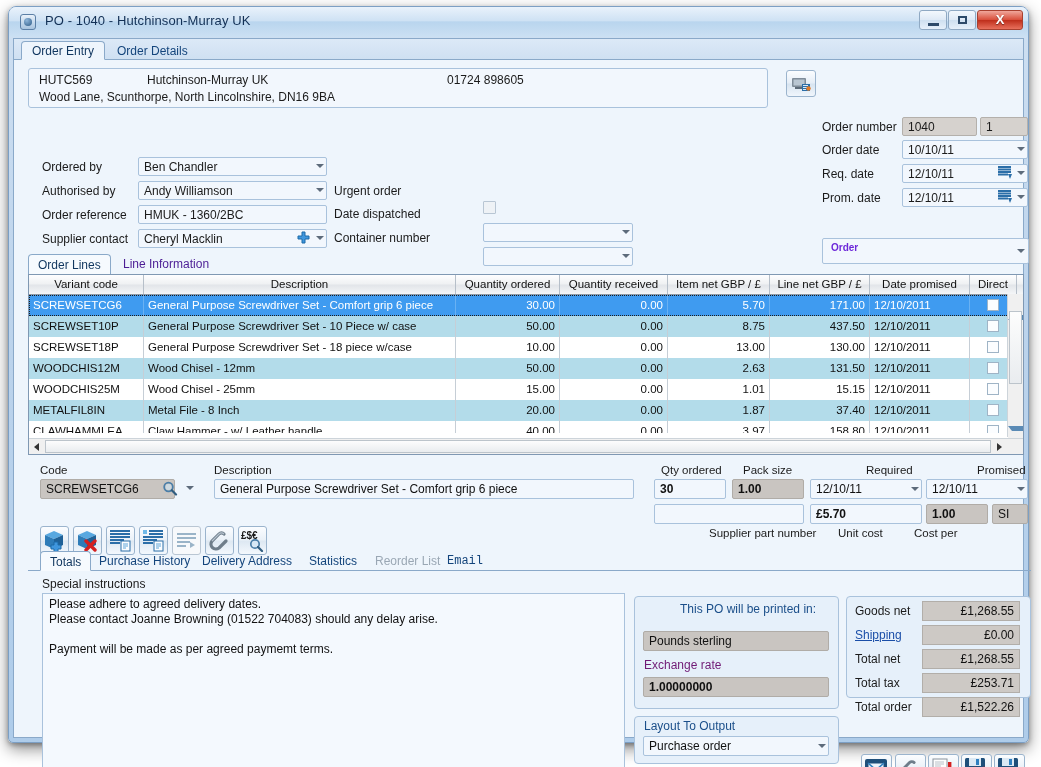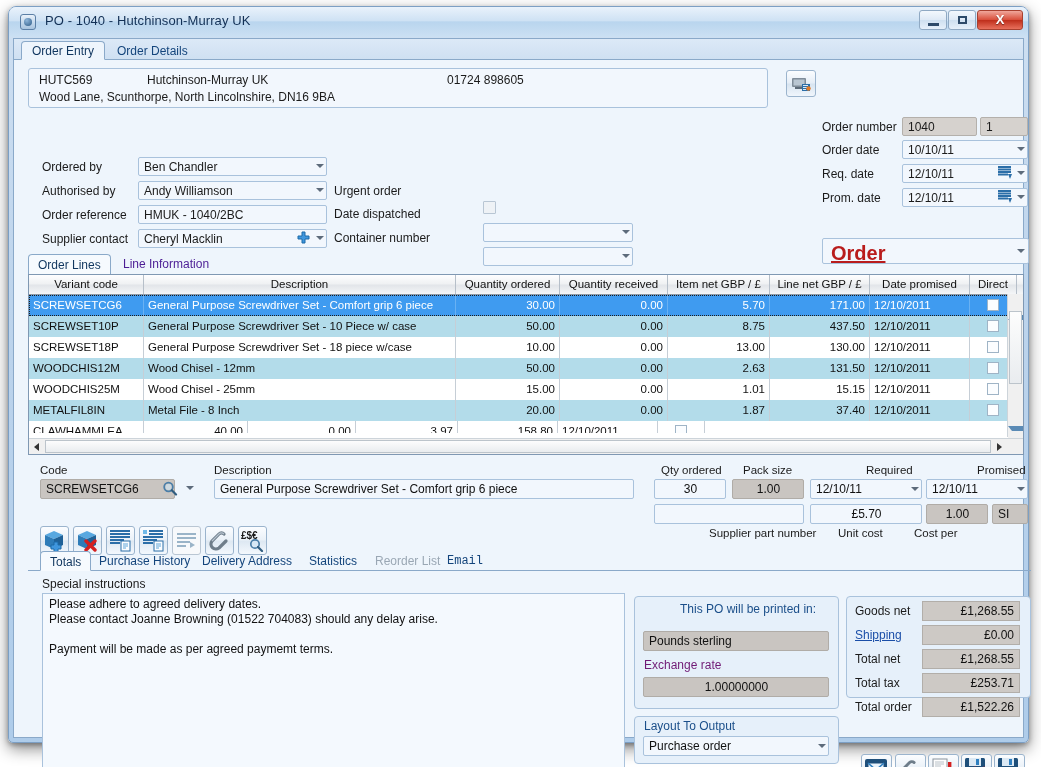--- a/index.html
+++ b/index.html
@@ -229,24 +229,23 @@
     left: 808px; top: 178px;
     width: 207px; height: 26px;
     background: #f2f7fd;
     border: 1px solid #a9c2dc;
     border-radius: 2px;
     box-sizing: border-box;
   }
   .order-status span {
     position: absolute;
     left: 8px; top: 3px;
-    font-size: 20px;
+    font-size: 10px;
     font-weight: bold;
-    color: #b91c1c;
-    text-decoration: underline;
+    color: #6d28d9;
   }
 
   
   .lines-tabs {
     position: absolute;
     left: 14px; top: 194px;
     width: 1003px; height: 20px;
   }
   .ltab {
     position: absolute;
@@ -373,21 +372,21 @@
     border: 1px solid #a9c2dc;
     border-radius: 2px;
     box-sizing: border-box;
     font-size: 12px;
     color: #111;
     padding: 2px 4px 0 5px;
     white-space: nowrap;
     overflow: hidden;
   }
   .dctl.ro { background:#c9c5c1; border-color:#b0aca7; }
-  .dctl.num { text-align: center; }
+  .dctl.num { text-align: left; font-weight: bold; }
   .srch {
     position: absolute;
     right: 20px; top: 2px;
     width: 16px; height: 15px;
   }
   .tbtn {
     position: absolute;
     top: 466px;
     width: 29px; height: 29px;
     border: 1px solid #9bb4cd;
@@ -519,21 +518,21 @@
             <i class="arrow"></i>
           </div>
 
         <div class="flabel" style="left:28px; top:124px;">Authorised by</div>
         <div class="fctl" style="left:124px; top:121px; width:189px;">Andy Williamson</div>
         <div class="fctl" style="left:124px; top:121px; width:189px; background:transparent; border:none; pointer-events:none;">
             <i class="arrow"></i>
           </div>
 
         <div class="flabel" style="left:28px; top:148px;">Order reference</div>
-        <div class="fctl" style="left:124px; top:145px; width:189px;">HMUK - 1040/2BC</div>
+        <div class="fctl" style="left:124px; top:145px; width:189px;">HMUK - 1360/2BC</div>
 
         <div class="flabel" style="left:28px; top:172px;">Supplier contact</div>
         <div class="fctl" style="left:124px; top:169px; width:189px;">Cheryl Macklin</div>
         <div class="fctl" style="left:124px; top:169px; width:189px; background:transparent; border:none; pointer-events:none;">
           <span class="plusbtn">
             <svg width="15" height="15" viewBox="0 0 15 15">
               <path d="M6 1 h3 v4 h4 v3 h-4 v4 h-3 v-4 h-4 v-3 h4 z" fill="#3f96dd" stroke="#1d6aa8" stroke-width="1"></path>
             </svg>
           </span>
           <i class="arrow"></i>
@@ -667,20 +666,21 @@
                 <div class="gc " style="width: 312px;">Metal File - 8 Inch</div>
                 <div class="gc num" style="width: 104px;">20.00</div>
                 <div class="gc num" style="width: 108px;">0.00</div>
                 <div class="gc num" style="width: 102px;">1.87</div>
                 <div class="gc num" style="width: 100px;">37.40</div>
                 <div class="gc " style="width: 100px;">12/10/2011</div>
                 <div class="gc ctr" style="width: 47px;"><span class="rowchk"></span></div>
               </div>
               <div class="grow clip">
                 <div class="gc " style="width: 115px;">CLAWHAMMLEA</div>
+                <div class="gc " style="width: 312px;">Claw Hammer - w/ Leather handle</div>
                 <div class="gc num" style="width: 104px;">40.00</div>
                 <div class="gc num" style="width: 108px;">0.00</div>
                 <div class="gc num" style="width: 102px;">3.97</div>
                 <div class="gc num" style="width: 100px;">158.80</div>
                 <div class="gc " style="width: 100px;">12/10/2011</div>
                 <div class="gc ctr" style="width: 47px;"><span class="rowchk"></span></div>
               </div>
             </div>
 
           <div class="vsb">

